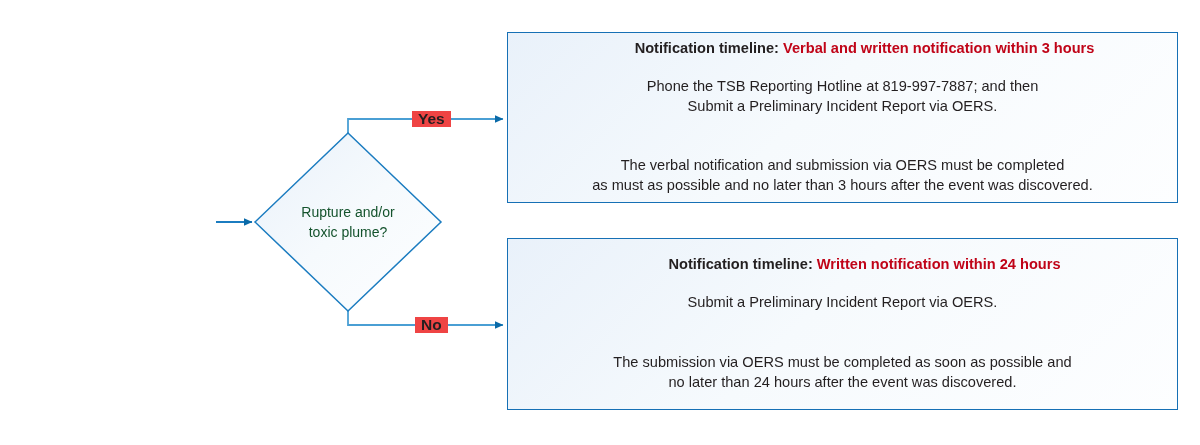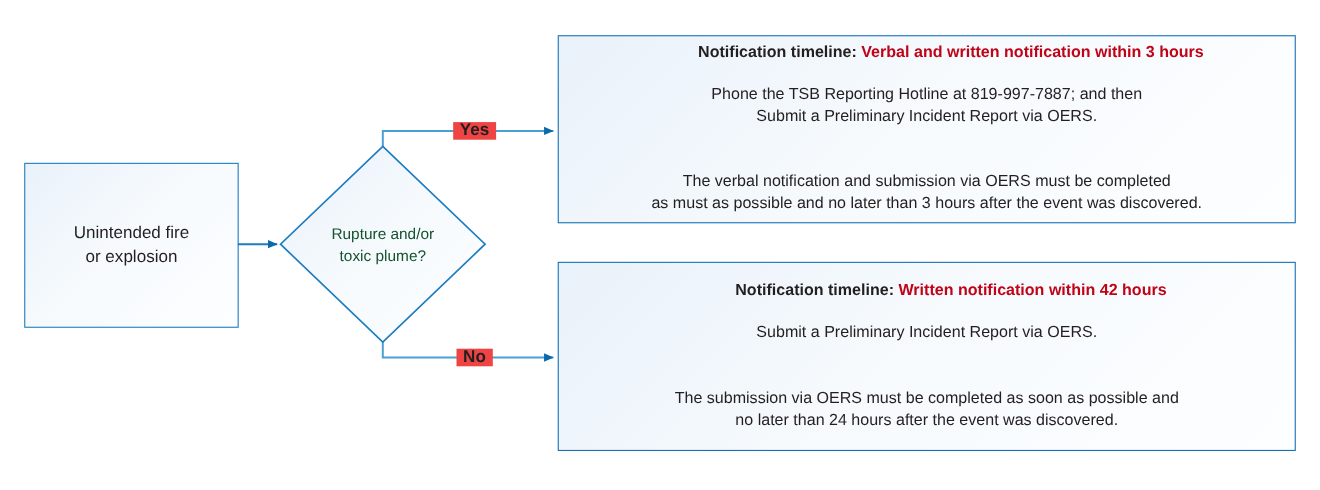--- a/index.html
+++ b/index.html
@@ -139,26 +139,20 @@
       </marker>
     </defs>
 
     <line x1="216" y1="222" x2="252" y2="222" stroke="#1b7cc0" stroke-width="1.8" marker-end="url(#arrowhead)"></line>
 
     <polyline points="348,133 348,119 503,119" fill="none" stroke="#4a9fd4" stroke-width="1.8" marker-end="url(#arrowhead)"></polyline>
 
     <polyline points="348,310 348,325 503,325" fill="none" stroke="#4a9fd4" stroke-width="1.8" marker-end="url(#arrowhead)"></polyline>
   </svg>
 
-  <div class="node rect-node" style="left:22px; top:148px; width:195px; height:150px;">
-    <div class="start-label">
-      <span>Unintended fire</span><br>
-      <span>or explosion</span>
-    </div>
-  </div>
 
   <div class="diamond-wrap" style="left:254px; top:132px; width:188px; height:180px;">
     <svg width="188" height="180" viewBox="0 0 188 180">
       <defs>
         <linearGradient id="diaGrad" x1="0%" y1="0%" x2="100%" y2="100%">
           <stop offset="0%" stop-color="#e9f1fa"></stop>
           <stop offset="50%" stop-color="#f6fafd"></stop>
           <stop offset="100%" stop-color="#fdfeff"></stop>
         </linearGradient>
       </defs>
@@ -186,21 +180,21 @@
       <div class="gap-md"></div>
       <div class="para">
         <span>The verbal notification and submission via OERS must be completed</span><br><span>as must as possible and </span><b>no later than 3 hours after the event was discovered.</b>
       </div>
     </div>
   </div>
 
   <div class="node rect-node outcome" style="left:507px; top:238px; width:671px; height:172px;">
     <div class="outcome-body">
       <div class="outcome-heading">
-        <span>Notification timeline: </span><span class="accent">Written notification within 42 hours</span>
+        <span>Notification timeline: </span><span class="accent">Written notification within 24 hours</span>
       </div>
       <div class="gap-lg"></div>
       <div class="para">Submit a Preliminary Incident Report via OERS.</div>
       <div class="gap-md"></div>
       <div class="para">
         <span>The submission via OERS must be completed as soon as possible and</span><br><b>no later than 24 hours after the event was discovered.</b>
       </div>
     </div>
   </div>
 

